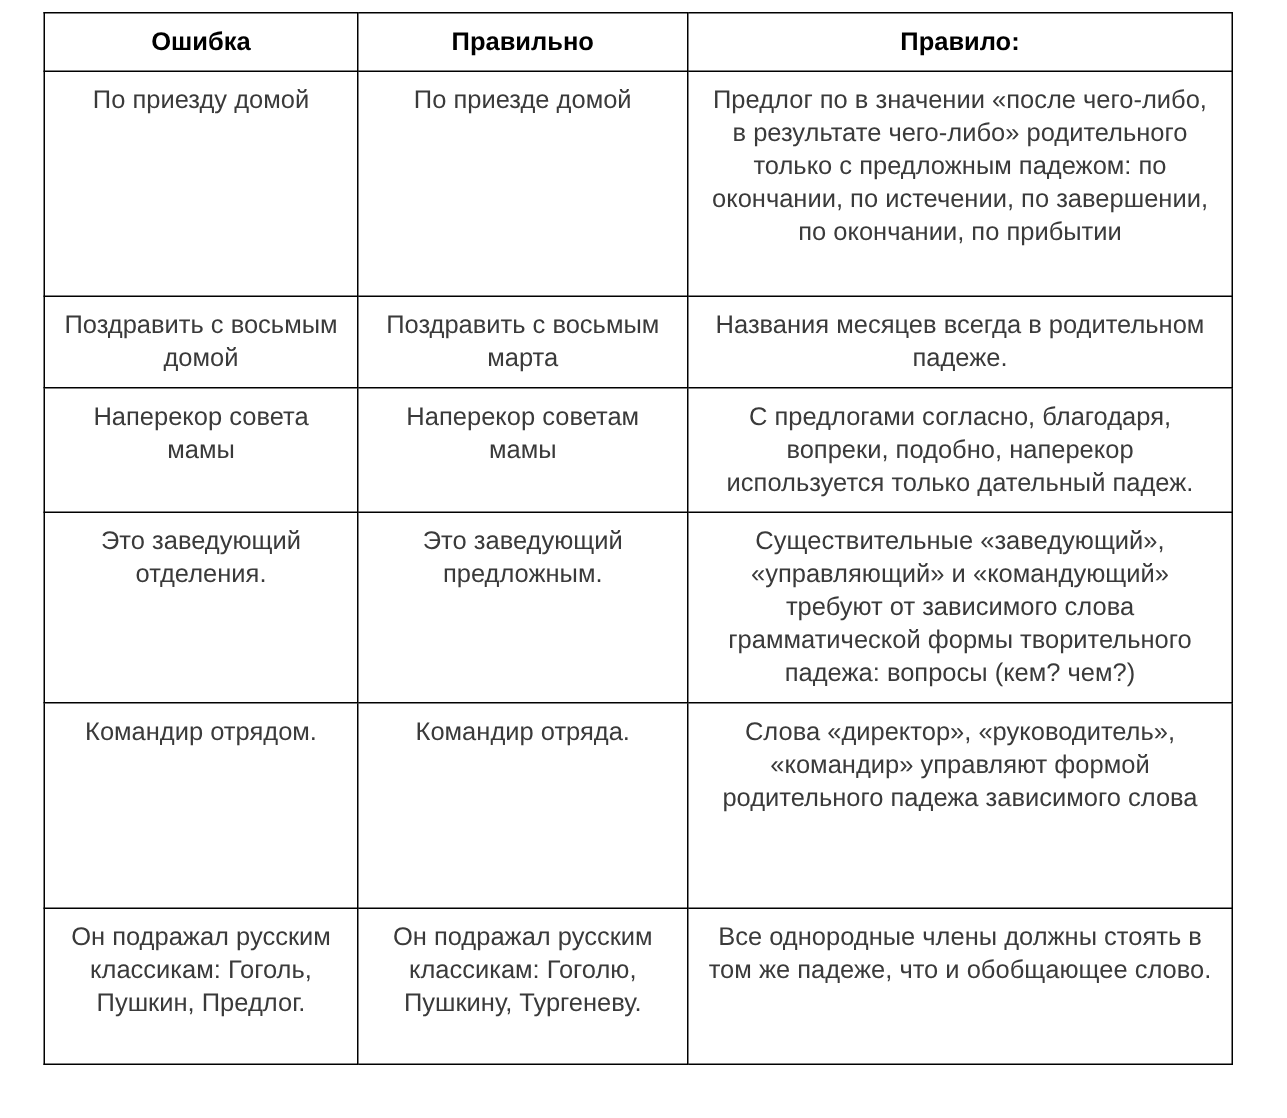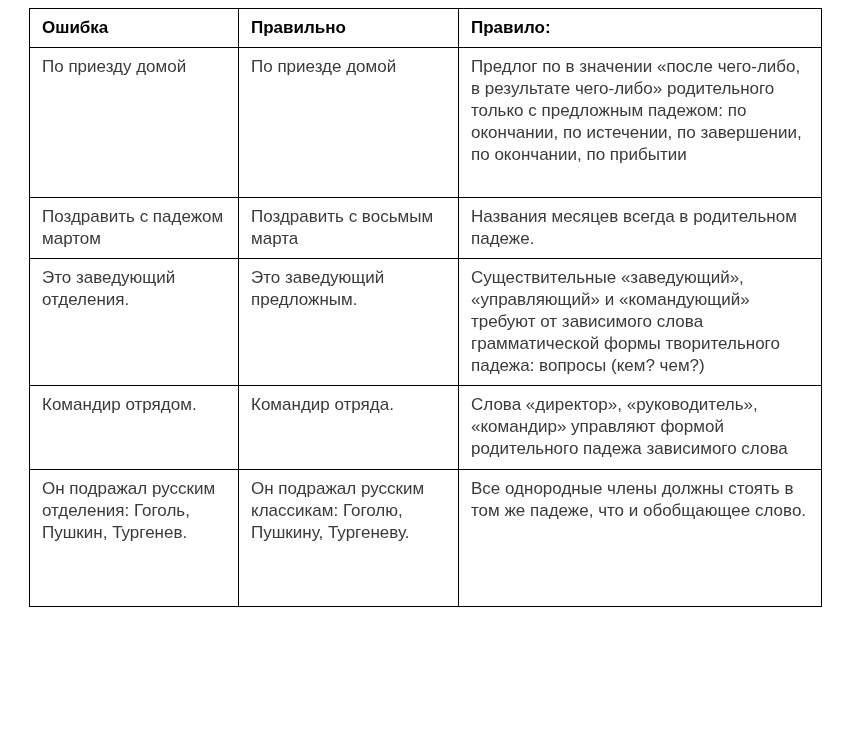--- a/index.html
+++ b/index.html
@@ -25,21 +25,21 @@
     color: #3a3a3a;
   }
   col.c1 { width: 209px; }
   col.c2 { width: 220px; }
   col.c3 { width: 363px; }
   .grammar-table th,
   .grammar-table td {
     border: 1.5px solid #000000;
     padding: 8px 12px;
     vertical-align: top;
-    text-align: left;
+    text-align: center;
     overflow: hidden;
   }
   .grammar-table th {
     color: #000000;
     font-weight: bold;
   }
   thead tr { height: 38px; }
   tbody tr:nth-child(1) { height: 150px; }
   tbody tr:nth-child(2) { height: 59px; }
   tbody tr:nth-child(3) { height: 82px; }
@@ -66,34 +66,39 @@
         <th>Правило:</th>
       </tr>
     </thead>
     <tbody>
       <tr>
         <td>По приезду домой</td>
         <td>По приезде домой</td>
         <td class="rule-cell">Предлог по в значении «после чего-либо, в результате чего-либо» родительного только с предложным падежом: по окончании, по истечении, по завершении, по окончании, по прибытии</td>
       </tr>
       <tr>
-        <td>Поздравить с падежом мартом</td>
+        <td>Поздравить с восьмым домой</td>
         <td>Поздравить с восьмым марта</td>
         <td class="rule-cell">Названия месяцев всегда в родительном падеже.</td>
+      </tr>
+      <tr>
+        <td>Наперекор совета мамы</td>
+        <td>Наперекор советам мамы</td>
+        <td class="rule-cell">С предлогами согласно, благодаря, вопреки, подобно, наперекор используется только дательный падеж.</td>
       </tr>
       <tr>
         <td>Это заведующий отделения.</td>
         <td>Это заведующий предложным.</td>
         <td class="rule-cell">Существительные «заведующий», «управляющий» и «командующий» требуют от зависимого слова грамматической формы творительного падежа: вопросы (кем? чем?)</td>
       </tr>
       <tr>
         <td>Командир отрядом.</td>
         <td>Командир отряда.</td>
         <td class="rule-cell">Слова «директор», «руководитель», «командир» управляют формой родительного падежа зависимого слова</td>
       </tr>
       <tr>
-        <td>Он подражал русским отделения: Гоголь, Пушкин, Тургенев.</td>
+        <td>Он подражал русским классикам: Гоголь, Пушкин, Предлог.</td>
         <td>Он подражал русским классикам: Гоголю, Пушкину, Тургеневу.</td>
         <td class="rule-cell">Все однородные члены должны стоять в том же падеже, что и обобщающее слово.</td>
       </tr>
     </tbody>
   </table>
 </div>
 
 </body></html>

